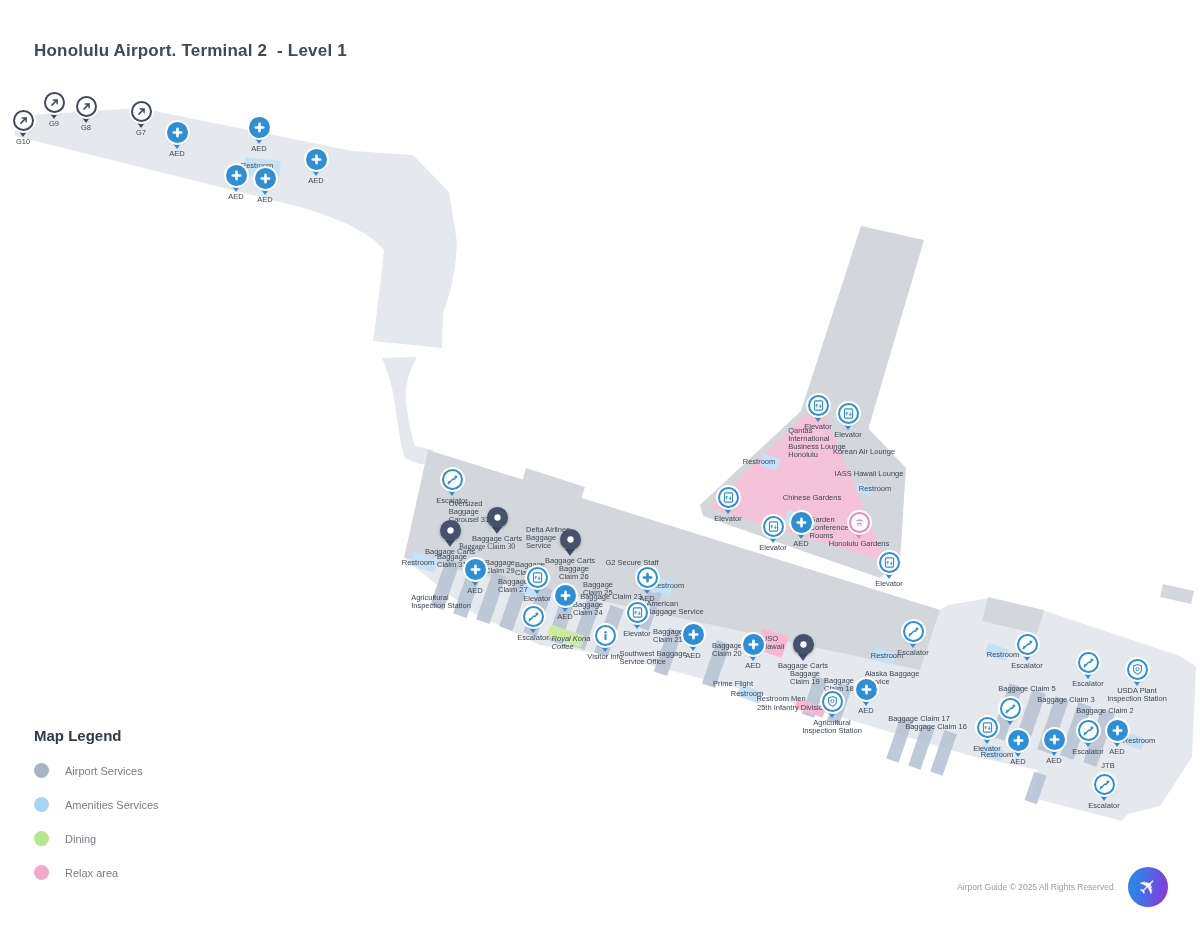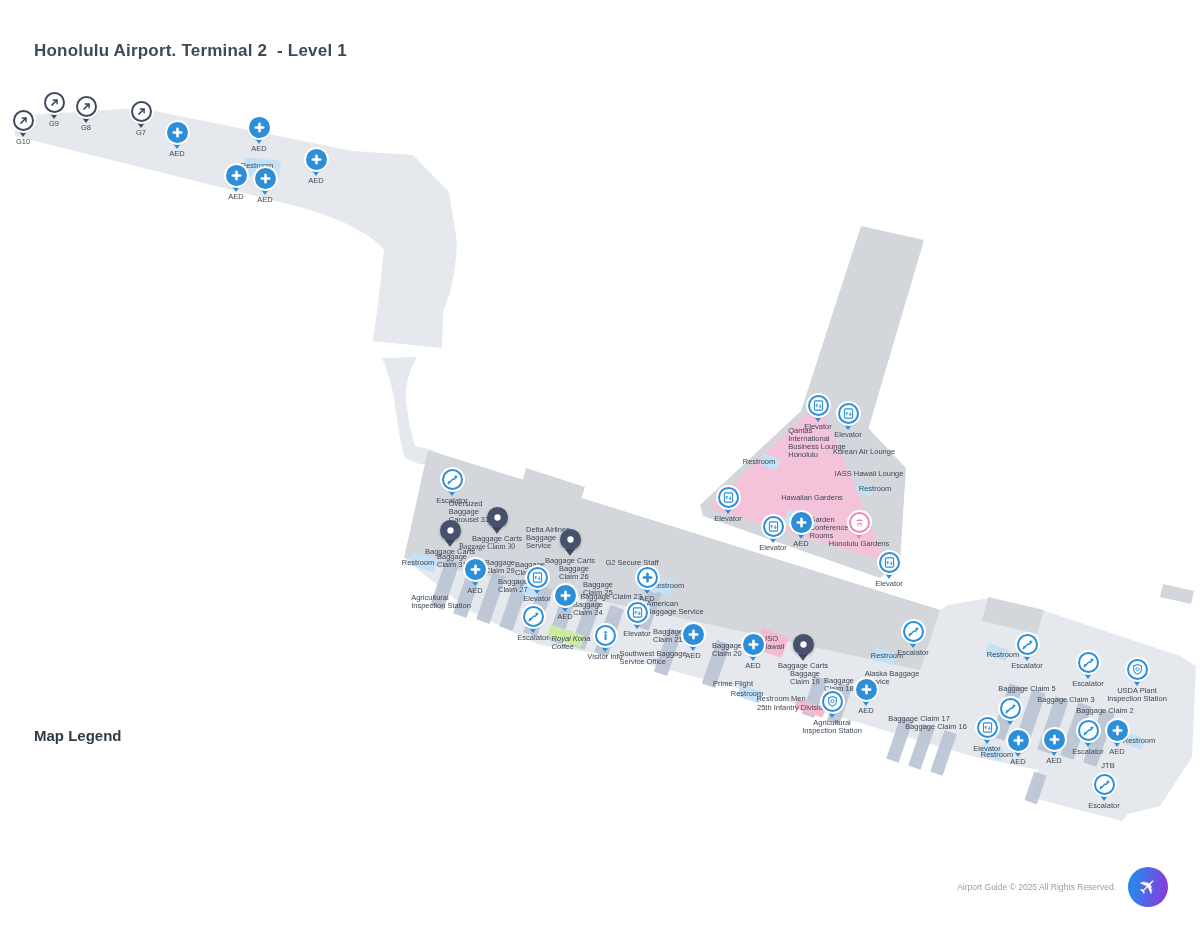--- a/index.html
+++ b/index.html
@@ -593,21 +593,21 @@
       </div>
       <div class="maplabel" style="left: 257px; top: 166px;">Restroom</div>
       <div class="maplabel" style="left: 817px; top: 443px;">Qantas
 International
 Business Lounge
 Honolulu</div>
       <div class="maplabel" style="left: 864px; top: 452px;">Korean Air Lounge</div>
       <div class="maplabel" style="left: 759px; top: 462px;">Restroom</div>
       <div class="maplabel" style="left: 869px; top: 474px;">IASS Hawaii Lounge</div>
       <div class="maplabel" style="left: 875px; top: 489px;">Restroom</div>
-      <div class="maplabel" style="left: 812px; top: 498px;">Hawaiian Gardens</div>
+      <div class="maplabel" style="left: 812px; top: 498px;">Chinese Gardens</div>
       <div class="maplabel" style="left: 829px; top: 528px;">Garden
 Conference
 Rooms</div>
       <div class="maplabel" style="left: 469px; top: 512px;">Oversized
 Baggage
 Carousel 31</div>
       <div class="maplabel" style="left: 487px; top: 547px; font-family: Liberation Serif, serif;">Baggage Claim 30</div>
       <div class="maplabel" style="left: 418px; top: 563px;">Restroom</div>
       <div class="maplabel" style="left: 452px; top: 561px;">Baggage
 Claim 31</div>
@@ -661,18 +661,36 @@
       <div class="maplabel" style="left: 1066px; top: 700px;">Baggage Claim 3</div>
       <div class="maplabel" style="left: 1105px; top: 711px;">Baggage Claim 2</div>
       <div class="maplabel" style="left: 997px; top: 755px;">Restroom</div>
       <div class="maplabel" style="left: 1139px; top: 741px;">Restroom</div>
       <div class="maplabel" style="left: 1108px; top: 766px;">JTB</div>
     </div>
 </div>
 
 <div id="legend">
   <div id="legend-title">Map Legend</div>
+  <div id="legend-items">
+      <div class="legend-row">
+        <span class="legend-dot" style="background: rgb(169, 179, 198);"></span>
+        <span class="legend-label">Airport Services</span>
+      </div>
+      <div class="legend-row">
+        <span class="legend-dot" style="background: rgb(169, 213, 244);"></span>
+        <span class="legend-label">Amenities Services</span>
+      </div>
+      <div class="legend-row">
+        <span class="legend-dot" style="background: rgb(181, 231, 142);"></span>
+        <span class="legend-label">Dining</span>
+      </div>
+      <div class="legend-row">
+        <span class="legend-dot" style="background: rgb(242, 169, 201);"></span>
+        <span class="legend-label">Relax area</span>
+      </div>
+    </div>
 </div>
 
 <div id="footer-copyright">Airport Guide © 2025 All Rights Reserved.</div>
 <div id="brand-logo">
   <span class="plane">✈</span>
 </div>
 
 </body></html>

